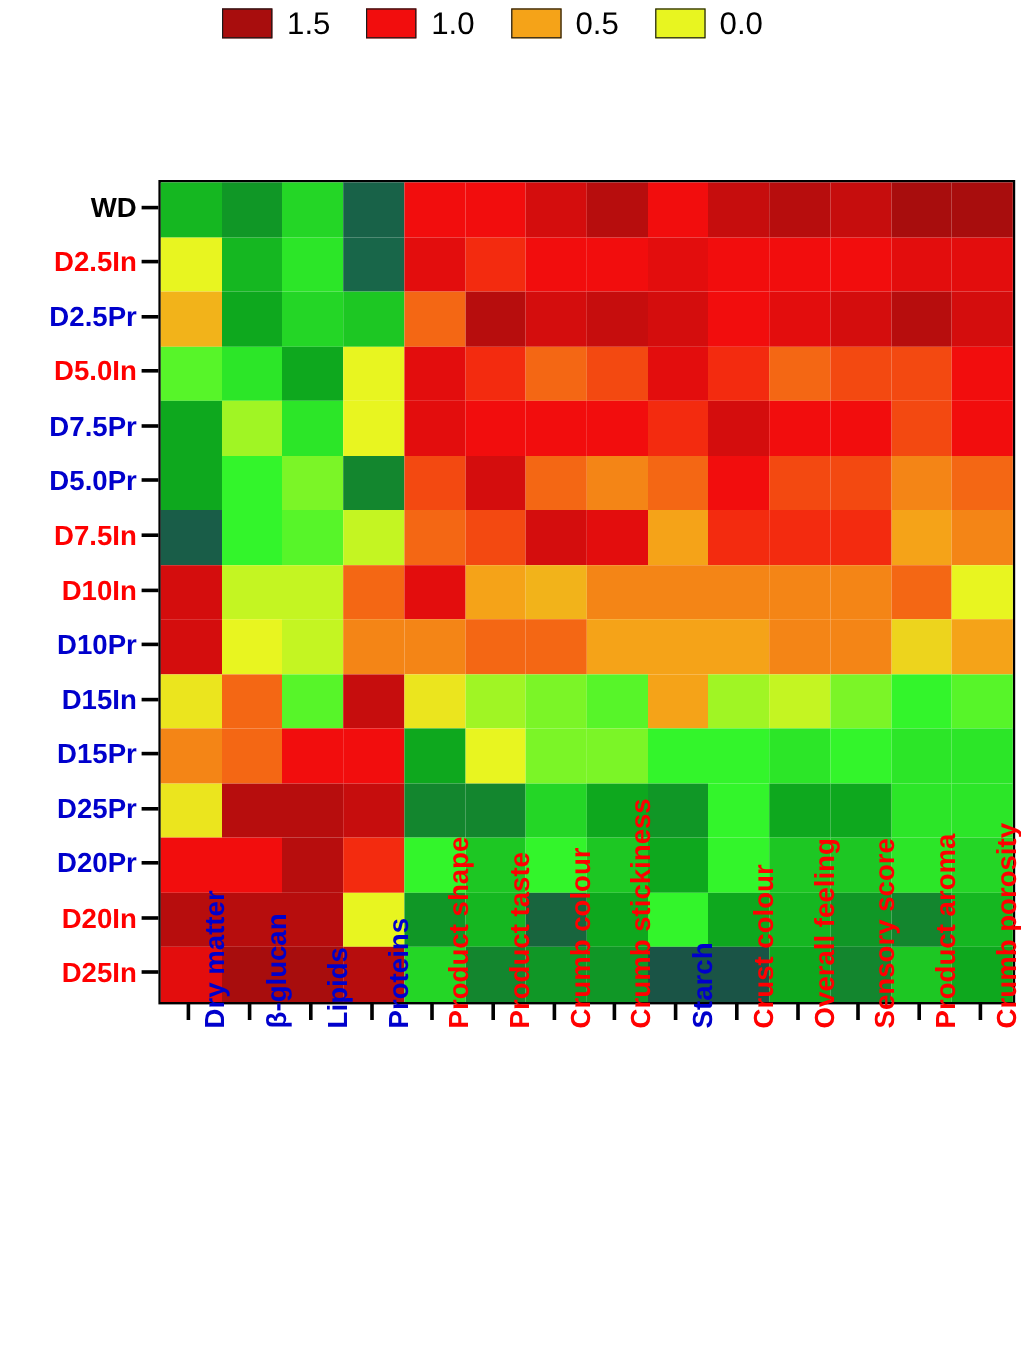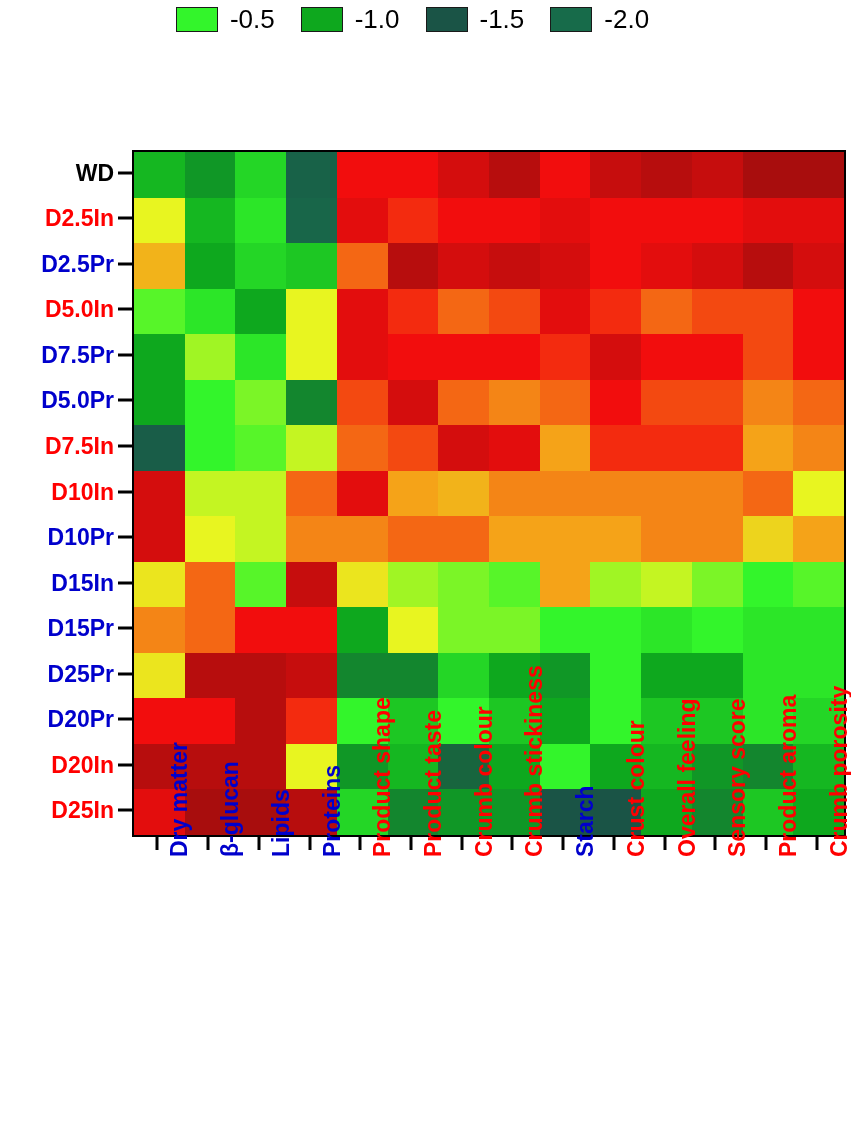--- a/index.html
+++ b/index.html
@@ -134,36 +134,36 @@
     position: absolute;
     left: 0;
     top: 0;
     margin-left: 9px;
   }
 </style>
 </head>
 <body>
 
 <div id="legend-block">
-  <div class="legend-row row2">
+  <div class="legend-row row1">
       <div class="legend-entry">
-        <div class="legend-swatch" style="background: rgb(51, 245, 43);"></div>
-        <div class="legend-label">-0.5</div>
+        <div class="legend-swatch" style="background: rgb(168, 13, 13);"></div>
+        <div class="legend-label">1.5</div>
       </div>
       <div class="legend-entry">
-        <div class="legend-swatch" style="background: rgb(14, 168, 30);"></div>
-        <div class="legend-label">-1.0</div>
+        <div class="legend-swatch" style="background: rgb(242, 13, 13);"></div>
+        <div class="legend-label">1.0</div>
       </div>
       <div class="legend-entry">
-        <div class="legend-swatch" style="background: rgb(26, 84, 70);"></div>
-        <div class="legend-label">-1.5</div>
+        <div class="legend-swatch" style="background: rgb(245, 163, 24);"></div>
+        <div class="legend-label">0.5</div>
       </div>
       <div class="legend-entry">
-        <div class="legend-swatch" style="background: rgb(23, 107, 74);"></div>
-        <div class="legend-label">-2.0</div>
+        <div class="legend-swatch" style="background: rgb(232, 245, 32);"></div>
+        <div class="legend-label">0.0</div>
       </div>
     </div>
 </div>
 
 <div id="row-labels">
     <div class="row-tick" style="top: 22.7667px;"></div>
     <div class="row-label" style="top: 22.7667px; color: rgb(0, 0, 0);">WD</div>
     <div class="row-tick" style="top: 68.3px;"></div>
     <div class="row-label" style="top: 68.3px; color: rgb(255, 0, 0);">D2.5In</div>
     <div class="row-tick" style="top: 113.833px;"></div>

